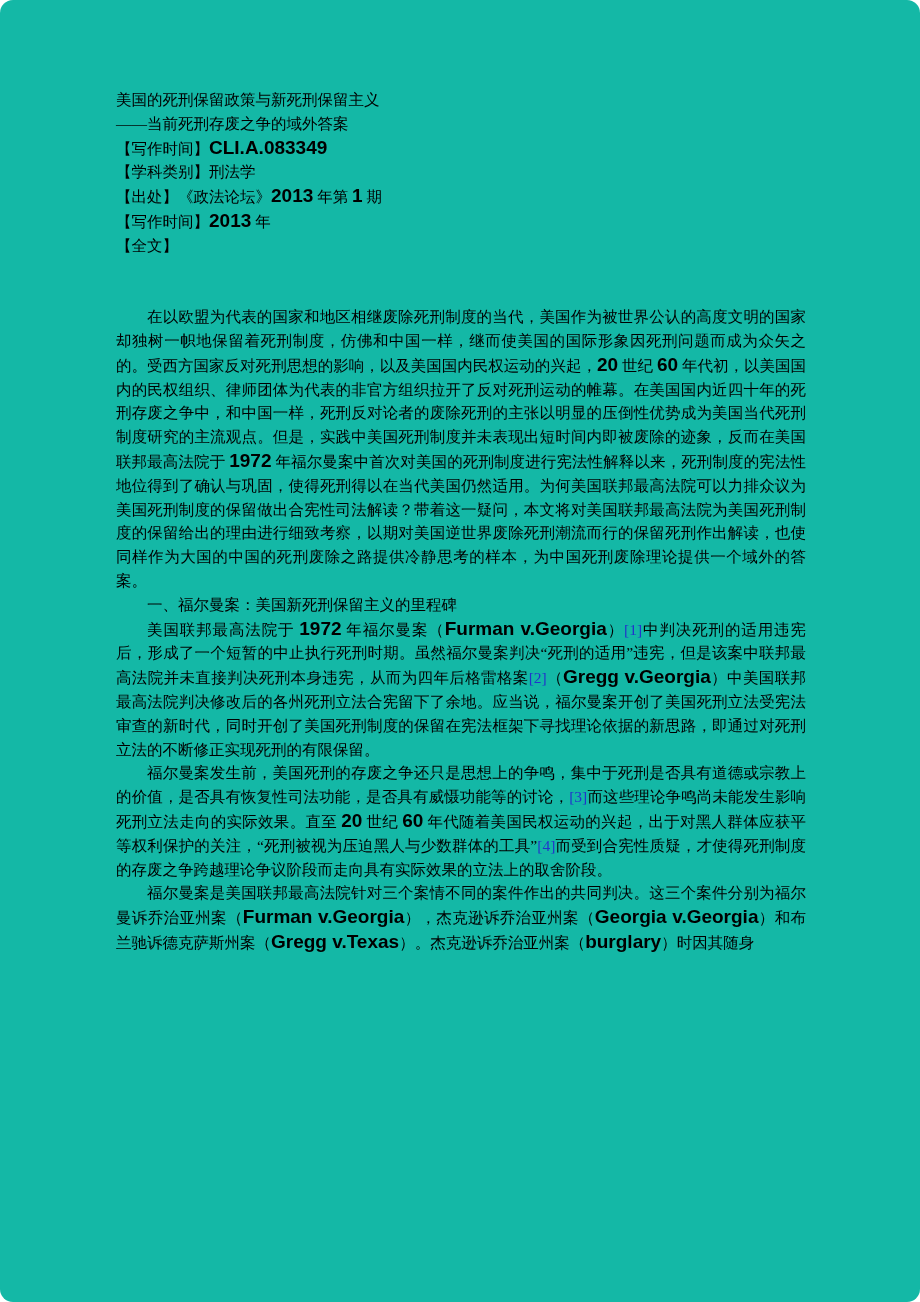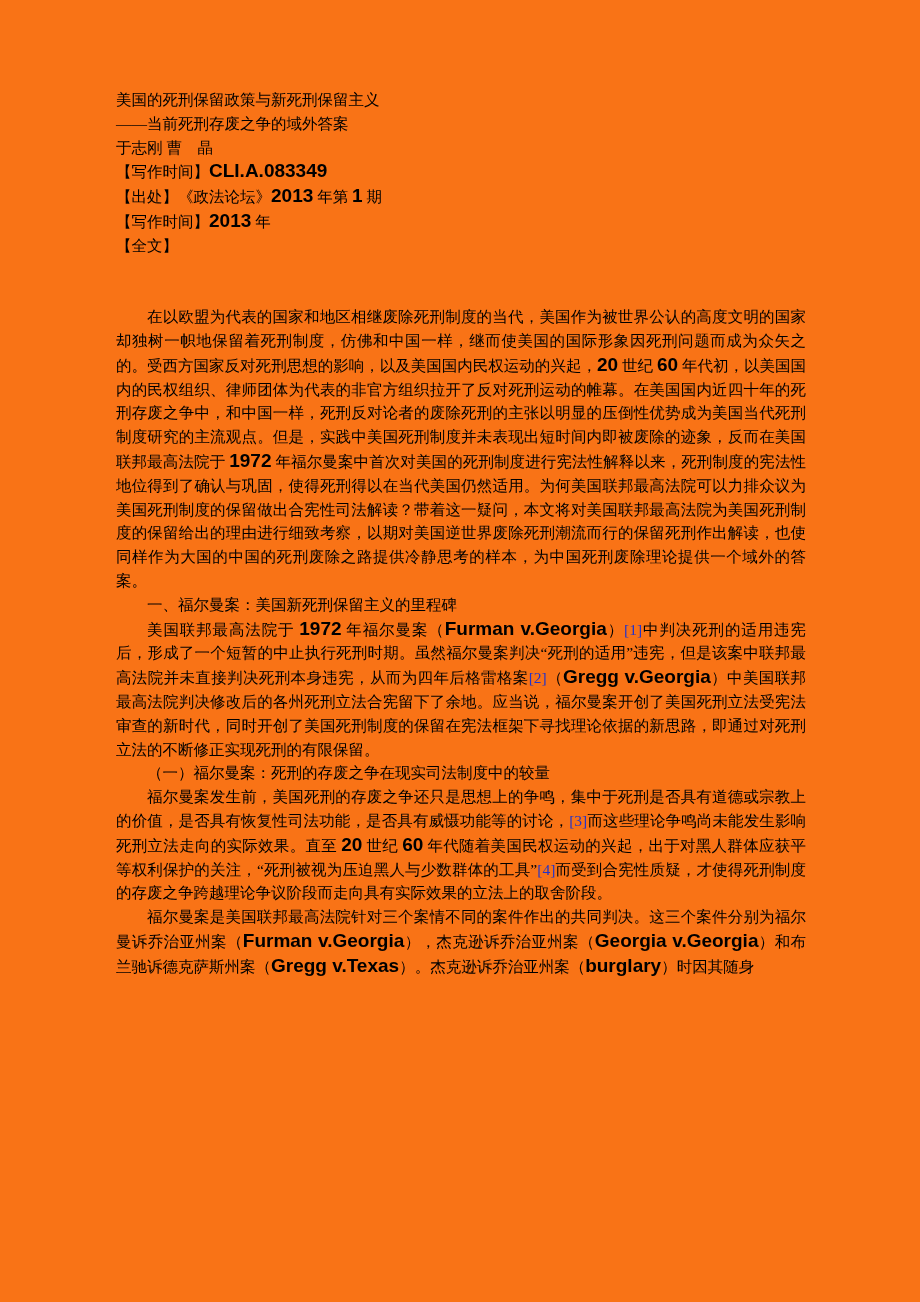--- a/index.html
+++ b/index.html
@@ -1,22 +1,23 @@
 <!DOCTYPE html>
 <html style="--link-color: #2233cc;"><head>
 <meta charset="utf-8">
 <style>
   html,body{margin:0;padding:0;background:#ffffff;}
   .page{
     position:relative;
     width:920px;height:1302px;
-    background:#f97316;
+    background:#14b8a6;
     overflow:hidden;
     color:#000000;
     font-family:"Liberation Serif",serif;
+    border-radius:13px;
   }
   .content{
     position:absolute;
     left:116px;top:88px;width:690px;
     font-size:15.5px;
     line-height:23.8px;
   }
   p.line{
     margin:0;padding:0;
     text-align:justify;
@@ -33,27 +34,26 @@
     cursor:pointer;
   }
 </style>
 </head>
 <body>
 
 <div class="page">
   <div class="content" id="content">
       <p class="line"><span>美国的死刑保留政策与新死刑保留主义</span></p>
       <p class="line"><span>——当前死刑存废之争的域外答案</span></p>
-      <p class="line"><span>于志刚 曹　晶</span></p>
       <p class="line"><span>【写作时间】</span><span class="latin">CLI.A.083349</span></p>
+      <p class="line"><span>【学科类别】刑法学</span></p>
       <p class="line"><span>【出处】《政法论坛》</span><span class="latin">2013</span><span> 年第 </span><span class="latin">1</span><span> 期</span></p>
       <p class="line"><span>【写作时间】</span><span class="latin">2013</span><span> 年</span></p>
       <p class="line"><span>【全文】</span></p>
       <p class="line blank">&nbsp;</p>
       <p class="line blank">&nbsp;</p>
       <p class="line indent"><span>在以欧盟为代表的国家和地区相继废除死刑制度的当代，美国作为被世界公认的高度文明的国家却独树一帜地保留着死刑制度，仿佛和中国一样，继而使美国的国际形象因死刑问题而成为众矢之的。受西方国家反对死刑思想的影响，以及美国国内民权运动的兴起，</span><span class="latin">20</span><span> 世纪 </span><span class="latin">60</span><span> 年代初，以美国国内的民权组织、律师团体为代表的非官方组织拉开了反对死刑运动的帷幕。在美国国内近四十年的死刑存废之争中，和中国一样，死刑反对论者的废除死刑的主张以明显的压倒性优势成为美国当代死刑制度研究的主流观点。但是，实践中美国死刑制度并未表现出短时间内即被废除的迹象，反而在美国联邦最高法院于 </span><span class="latin">1972</span><span> 年福尔曼案中首次对美国的死刑制度进行宪法性解释以来，死刑制度的宪法性地位得到了确认与巩固，使得死刑得以在当代美国仍然适用。为何美国联邦最高法院可以力排众议为美国死刑制度的保留做出合宪性司法解读？带着这一疑问，本文将对美国联邦最高法院为美国死刑制度的保留给出的理由进行细致考察，以期对美国逆世界废除死刑潮流而行的保留死刑作出解读，也使同样作为大国的中国的死刑废除之路提供冷静思考的样本，为中国死刑废除理论提供一个域外的答案。</span></p>
       <p class="line indent"><span>一、福尔曼案：美国新死刑保留主义的里程碑</span></p>
       <p class="line indent"><span>美国联邦最高法院于 </span><span class="latin">1972</span><span> 年福尔曼案（</span><span class="latin">Furman v.Georgia</span><span>）</span><span class="flink">[1]</span><span>中判决死刑的适用违宪后，形成了一个短暂的中止执行死刑时期。虽然福尔曼案判决“死刑的适用”违宪，但是该案中联邦最高法院并未直接判决死刑本身违宪，从而为四年后格雷格案</span><span class="flink">[2]</span><span>（</span><span class="latin">Gregg v.Georgia</span><span>）中美国联邦最高法院判决修改后的各州死刑立法合宪留下了余地。应当说，福尔曼案开创了美国死刑立法受宪法审查的新时代，同时开创了美国死刑制度的保留在宪法框架下寻找理论依据的新思路，即通过对死刑立法的不断修正实现死刑的有限保留。</span></p>
-      <p class="line indent"><span>（一）福尔曼案：死刑的存废之争在现实司法制度中的较量</span></p>
       <p class="line indent"><span>福尔曼案发生前，美国死刑的存废之争还只是思想上的争鸣，集中于死刑是否具有道德或宗教上的价值，是否具有恢复性司法功能，是否具有威慑功能等的讨论，</span><span class="flink">[3]</span><span>而这些理论争鸣尚未能发生影响死刑立法走向的实际效果。直至 </span><span class="latin">20</span><span> 世纪 </span><span class="latin">60</span><span> 年代随着美国民权运动的兴起，出于对黑人群体应获平等权利保护的关注，“死刑被视为压迫黑人与少数群体的工具”</span><span class="flink">[4]</span><span>而受到合宪性质疑，才使得死刑制度的存废之争跨越理论争议阶段而走向具有实际效果的立法上的取舍阶段。</span></p>
       <p class="line indent"><span>福尔曼案是美国联邦最高法院针对三个案情不同的案件作出的共同判决。这三个案件分别为福尔曼诉乔治亚州案（</span><span class="latin">Furman v.Georgia</span><span>），杰克逊诉乔治亚州案（</span><span class="latin">Georgia v.Georgia</span><span>）和布兰驰诉德克萨斯州案（</span><span class="latin">Gregg v.Texas</span><span>）。杰克逊诉乔治亚州案（</span><span class="latin">burglary</span><span>）时因其随身</span></p>
     </div>
 </div>
 
 </body></html>

